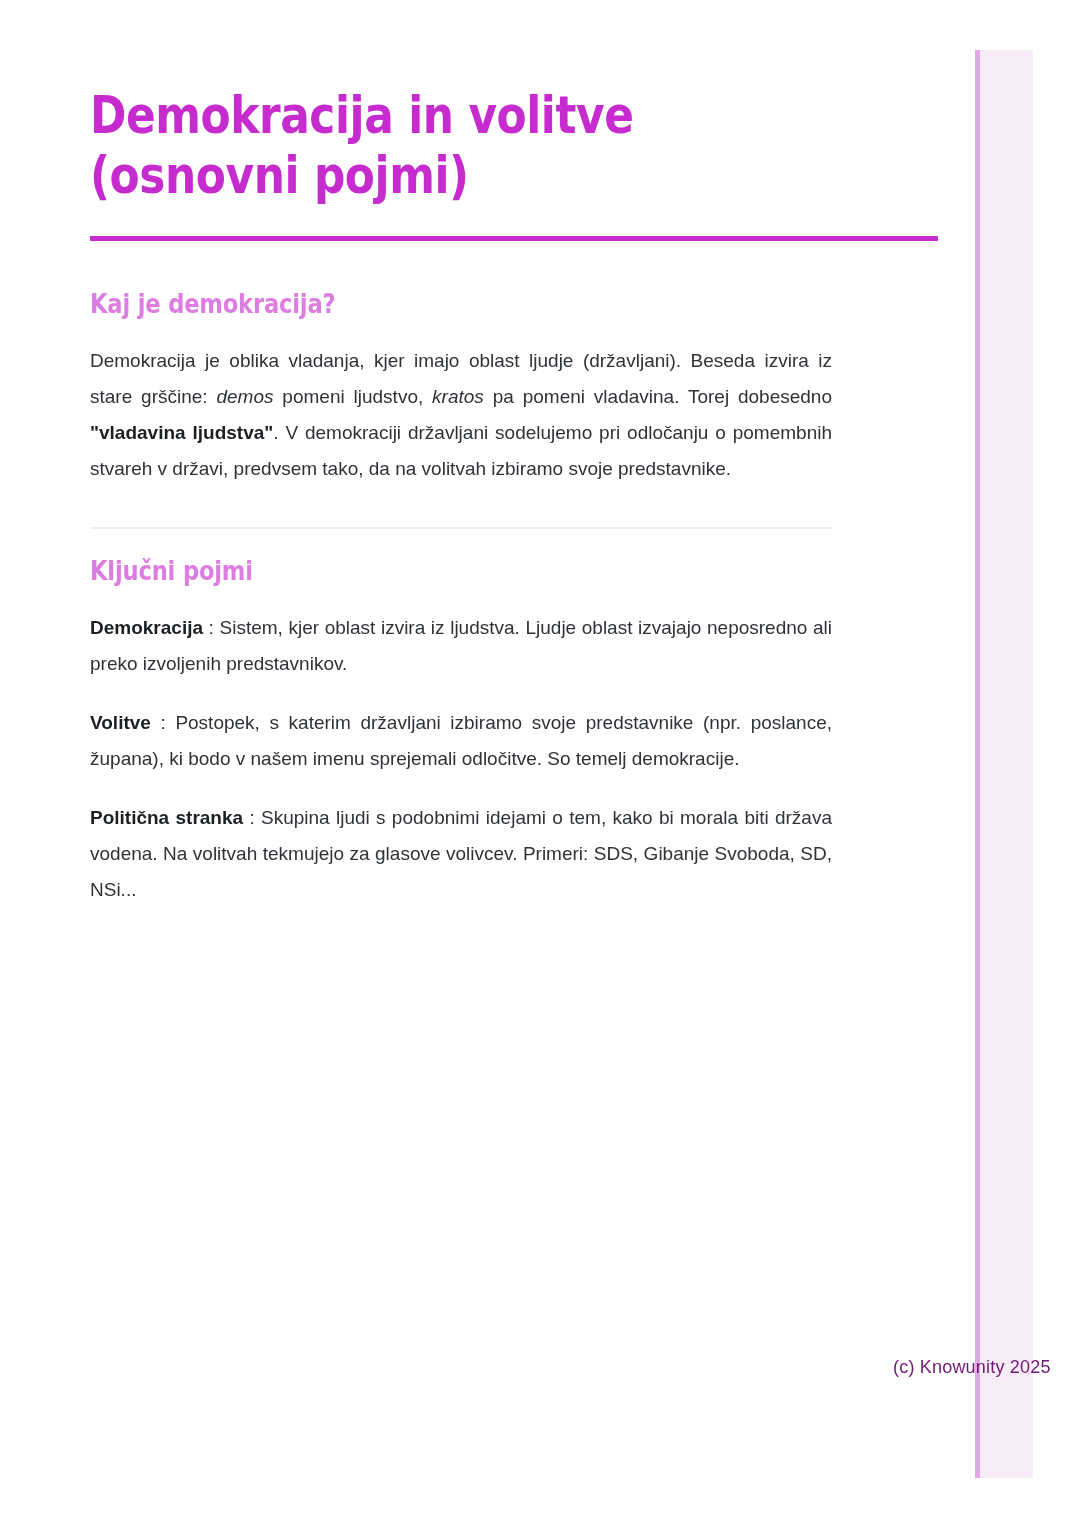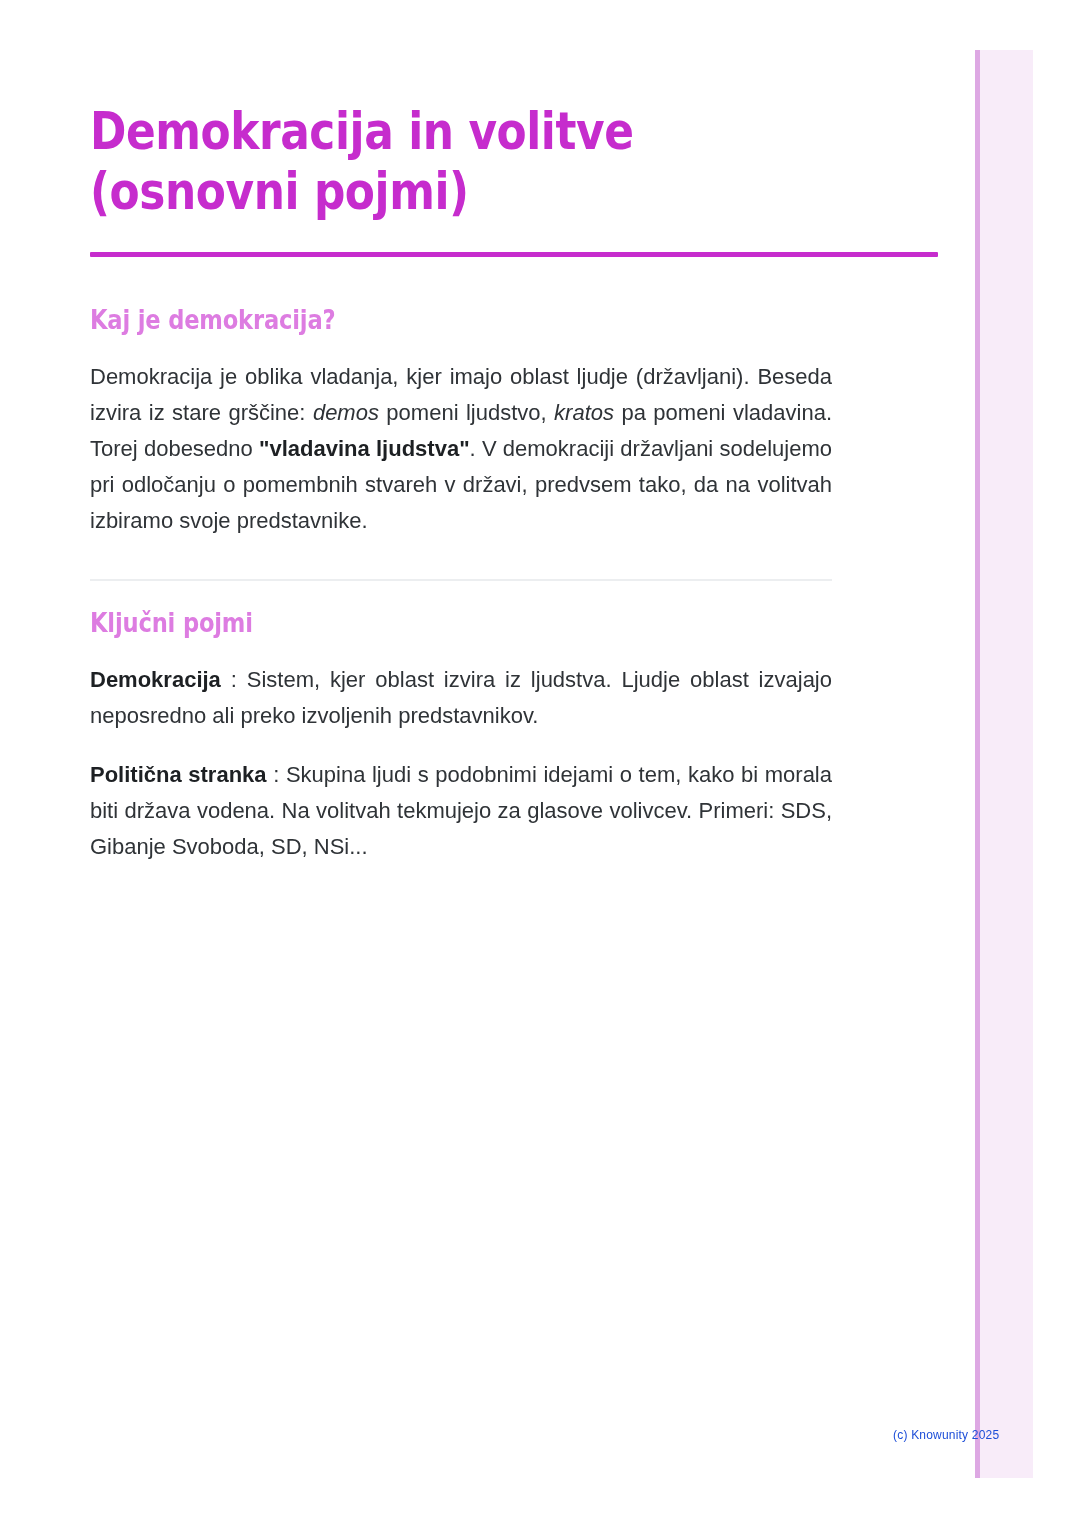--- a/index.html
+++ b/index.html
@@ -23,21 +23,21 @@
     width: 58px;
     height: 1428px;
     background: #f8ecf9;
     border-left: 5px solid #dda8e3;
   }
 
   
   .page {
     position: absolute;
     left: 90px;
-    top: 16px;
+    top: 0;
     width: 742px;
   }
 
   
   .doc-title {
     margin: 0;
     padding-top: 86px;
     font-family: "DejaVu Sans", "Liberation Sans", sans-serif;
     font-size: 51px;
     font-weight: 700;
@@ -71,21 +71,21 @@
     width: 115%;
   }
 
   .h-kaj { padding-top: 48px; }
   .h-kljucni { padding-top: 27px; }
 
   
   p.body {
     margin: 0;
     padding-top: 24px;
-    font-size: 22px;
+    font-size: 19px;
     line-height: 36px;
     color: #2f3337;
     text-align: justify;
     text-justify: inter-word;
     hyphens: none;
   }
 
   p.body.tight { padding-top: 23px; }
 
   p.body b { font-weight: 700; color: #1d2023; }
@@ -96,23 +96,23 @@
     margin-top: 40px;
     width: 742px;
     height: 2px;
     background: #eceef0;
   }
 
   
   .watermark {
     position: absolute;
     left: 893px;
-    top: 1428px;
-    font-size: 12px;
-    color: #1d4ed8;
+    top: 1357px;
+    font-size: 18px;
+    color: #701a75;
     letter-spacing: 0.2px;
     white-space: nowrap;
     z-index: 5;
   }
 </style>
 </head>
 <body>
 
 <div class="side-panel"></div>
 
@@ -126,20 +126,21 @@
   <h2 class="section-heading h-kaj">Kaj je demokracija?</h2>
 
   <p class="body">Demokracija je oblika vladanja, kjer imajo oblast ljudje (državljani). Beseda izvira iz stare grščine: <i>demos</i> pomeni ljudstvo, <i>kratos</i> pa pomeni vladavina. Torej dobesedno <b>"vladavina ljudstva"</b>. V demokraciji državljani sodelujemo pri odločanju o pomembnih stvareh v državi, predvsem tako, da na volitvah izbiramo svoje predstavnike.</p>
 
   <div class="thin-rule"></div>
 
   <h2 class="section-heading h-kljucni">Ključni pojmi</h2>
 
   <p class="body"><b>Demokracija</b> : Sistem, kjer oblast izvira iz ljudstva. Ljudje oblast izvajajo neposredno ali preko izvoljenih predstavnikov.</p>
 
+  <p class="body tight"><b>Volitve</b> : Postopek, s katerim državljani izbiramo svoje predstavnike (npr. poslance, župana), ki bodo v našem imenu sprejemali odločitve. So temelj demokracije.</p>
 
 
 
 
   <p class="body tight"><b>Politična stranka</b> : Skupina ljudi s podobnimi idejami o tem, kako bi morala biti država vodena. Na volitvah tekmujejo za glasove volivcev. Primeri: SDS, Gibanje Svoboda, SD, NSi...</p>
 
 
 </div>
 
 <div class="watermark">(c) Knowunity 2025</div>

